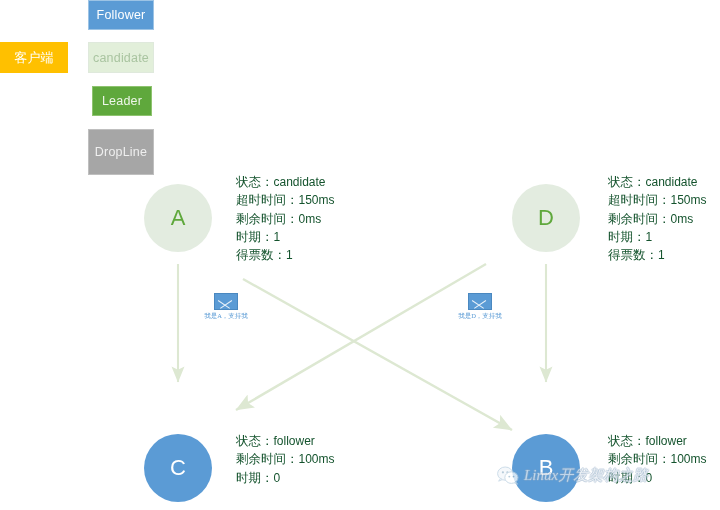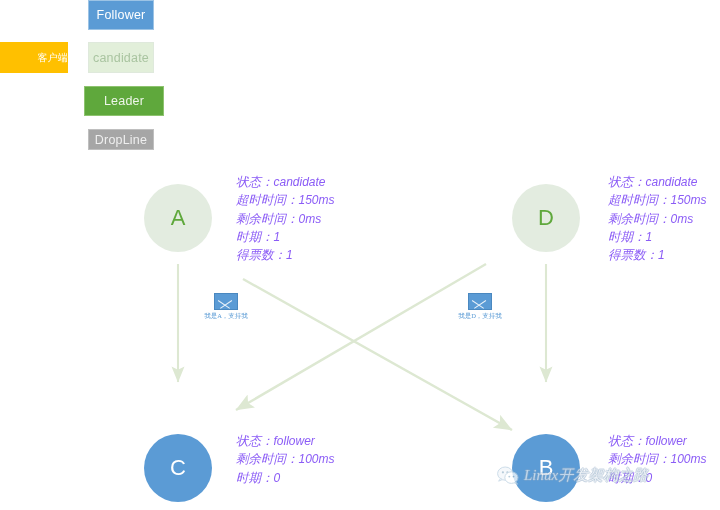--- a/index.html
+++ b/index.html
@@ -30,47 +30,46 @@
     letter-spacing: .2px;
     box-sizing: border-box;
     user-select: none;
   }
   #legend-client {
     left: 0px; top: 42px;
     width: 68px; height: 31px;
     background: #ffc000;
     color: #ffffff;
     font-family: "Liberation Serif", "DejaVu Serif", serif;
-    font-size: 10px;
-    justify-content: flex-end;
+    font-size: 13px;
   }
   #legend-follower {
     left: 88px; top: 0px;
     width: 66px; height: 30px;
     background: #5b9bd5;
     color: #ffffff;
     border: 1px solid #9cc3e5;
   }
   #legend-candidate {
     left: 88px; top: 42px;
     width: 66px; height: 31px;
     background: #e2efda;
     color: #a9c4a0;
     border: 1px solid #dfe9dc;
   }
   #legend-leader {
-    left: 84px; top: 86px;
-    width: 80px; height: 30px;
+    left: 92px; top: 86px;
+    width: 60px; height: 30px;
     background: #5fa83c;
     color: #eef6ea;
     border: 1px solid #8ec36f;
   }
   #legend-dropline {
     left: 88px; top: 129px;
-    width: 66px; height: 21px;
+    width: 66px; height: 46px;
     background: #a6a6a6;
     color: #efefef;
     border: 1px solid #bfbfbf;
   }
 
   
   .node {
     position: absolute;
     width: 68px; height: 68px;
     border-radius: 50%;
@@ -89,26 +88,25 @@
     color: #ffffff;
   }
   #node-a { left: 144px; top: 184px; }
   #node-d { left: 512px; top: 184px; }
   #node-c { left: 144px; top: 434px; }
   #node-b { left: 512px; top: 434px; }
 
   
   .info {
     position: absolute;
-    color: #8b5cf6;
+    color: #14532d;
     font-size: 12.5px;
     line-height: 18.3px;
     white-space: nowrap;
     user-select: none;
-    font-style: italic;
   }
   .info .row { display: block; }
   .info .k {
     font-family: "Liberation Serif", "DejaVu Serif", serif;
     font-size: 12.5px;
   }
   .info .v { font-size: 12px; }
   #info-a { left: 236px; top: 173px; }
   #info-d { left: 608px; top: 173px; }
   #info-c { left: 236px; top: 432px; }

